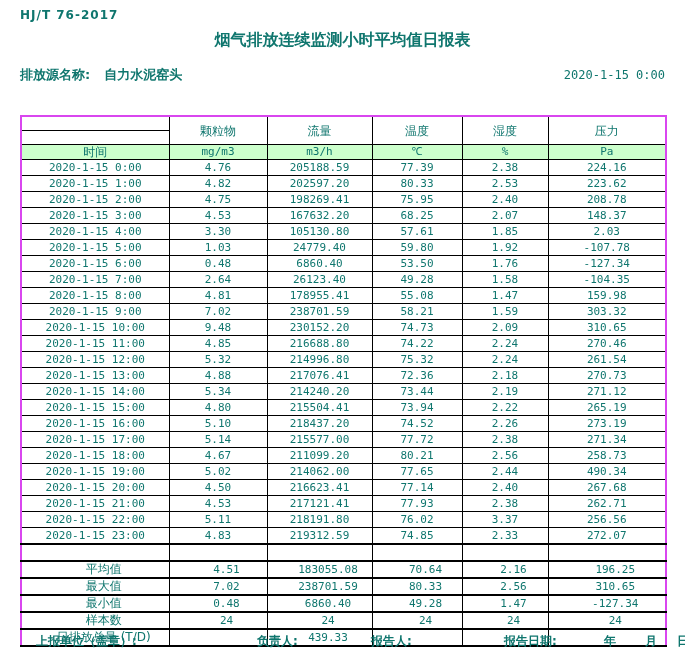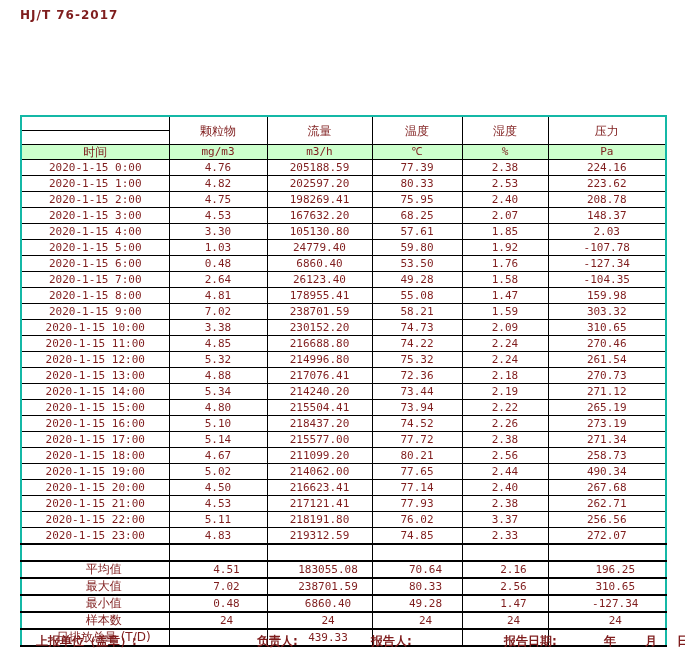--- a/index.html
+++ b/index.html
@@ -1,29 +1,29 @@
 <!DOCTYPE html>
 <html><head>
 <meta charset="utf-8">
 <style>
   html,body{margin:0;padding:0;}
   .page{
     width:685px;height:656px;background:#ffffff;position:relative;
-    font-family:"DejaVu Sans",sans-serif;color:#7f1d1d;
+    font-family:"DejaVu Sans",sans-serif;color:#0f766e;
   }
   .std{position:absolute;top:8px;left:20px;font-size:12px;font-weight:bold;letter-spacing:1px;}
   .title{position:absolute;top:30px;left:0;width:100%;text-align:center;font-size:16px;font-weight:bold;}
   .source-row{position:absolute;top:66px;left:20px;width:645px;display:flex;justify-content:space-between;align-items:baseline;}
   .source-left{font-size:13px;font-weight:bold;}
   .source-name{margin-left:14px;}
   .report-time{font-size:12px;font-family:"DejaVu Sans Mono",monospace;}
   table.report{
     position:absolute;top:115px;left:20px;width:645px;
     border-collapse:collapse;table-layout:fixed;
-    border:2px solid #14b8a6;
+    border:2px solid #d946ef;
   }
   table.report td{
     border:1px solid #000;text-align:center;vertical-align:middle;
     padding:0;overflow:hidden;white-space:nowrap;
     font-size:11px;line-height:15px;height:15px;
     font-family:"DejaVu Sans Mono",monospace;
   }
   tr.pollutant-row td{height:13px;line-height:13px;font-size:12px;font-family:"DejaVu Sans",sans-serif;}
   tr.pollutant-row td.name-cell{height:26px;line-height:26px;}
   tr.unit-row td{height:14px;line-height:14px;font-size:11px;}
@@ -41,21 +41,28 @@
   .f-year{left:588px;}
   .f-month{left:629px;}
   .f-day{left:661px;}
 </style>
 </head>
 <body>
 
 <div class="page">
 
   <div class="std">HJ/T 76-2017</div>
-
+  <div class="title">烟气排放连续监测小时平均值日报表</div>
+
+  <div class="source-row">
+    <div class="source-left">
+      <span>排放源名称:</span><span class="source-name">自力水泥窑头</span>
+    </div>
+    <div class="report-time">2020-1-15 0:00</div>
+  </div>
 
   <table class="report">
     <colgroup>
       <col style="width:148px">
         <col style="width:98px">
         <col style="width:105px">
       <col style="width:90px">
         <col style="width:86px">
         <col style="width:118px">
     </colgroup>
@@ -156,21 +163,21 @@
         <tr>
           <td>2020-1-15 9:00</td>
           <td>7.02</td>
           <td>238701.59</td>
           <td>58.21</td>
           <td>1.59</td>
           <td>303.32</td>
         </tr>
         <tr>
           <td>2020-1-15 10:00</td>
-          <td>3.38</td>
+          <td>9.48</td>
           <td>230152.20</td>
           <td>74.73</td>
           <td>2.09</td>
           <td>310.65</td>
         </tr>
         <tr>
           <td>2020-1-15 11:00</td>
           <td>4.85</td>
           <td>216688.80</td>
           <td>74.22</td>

